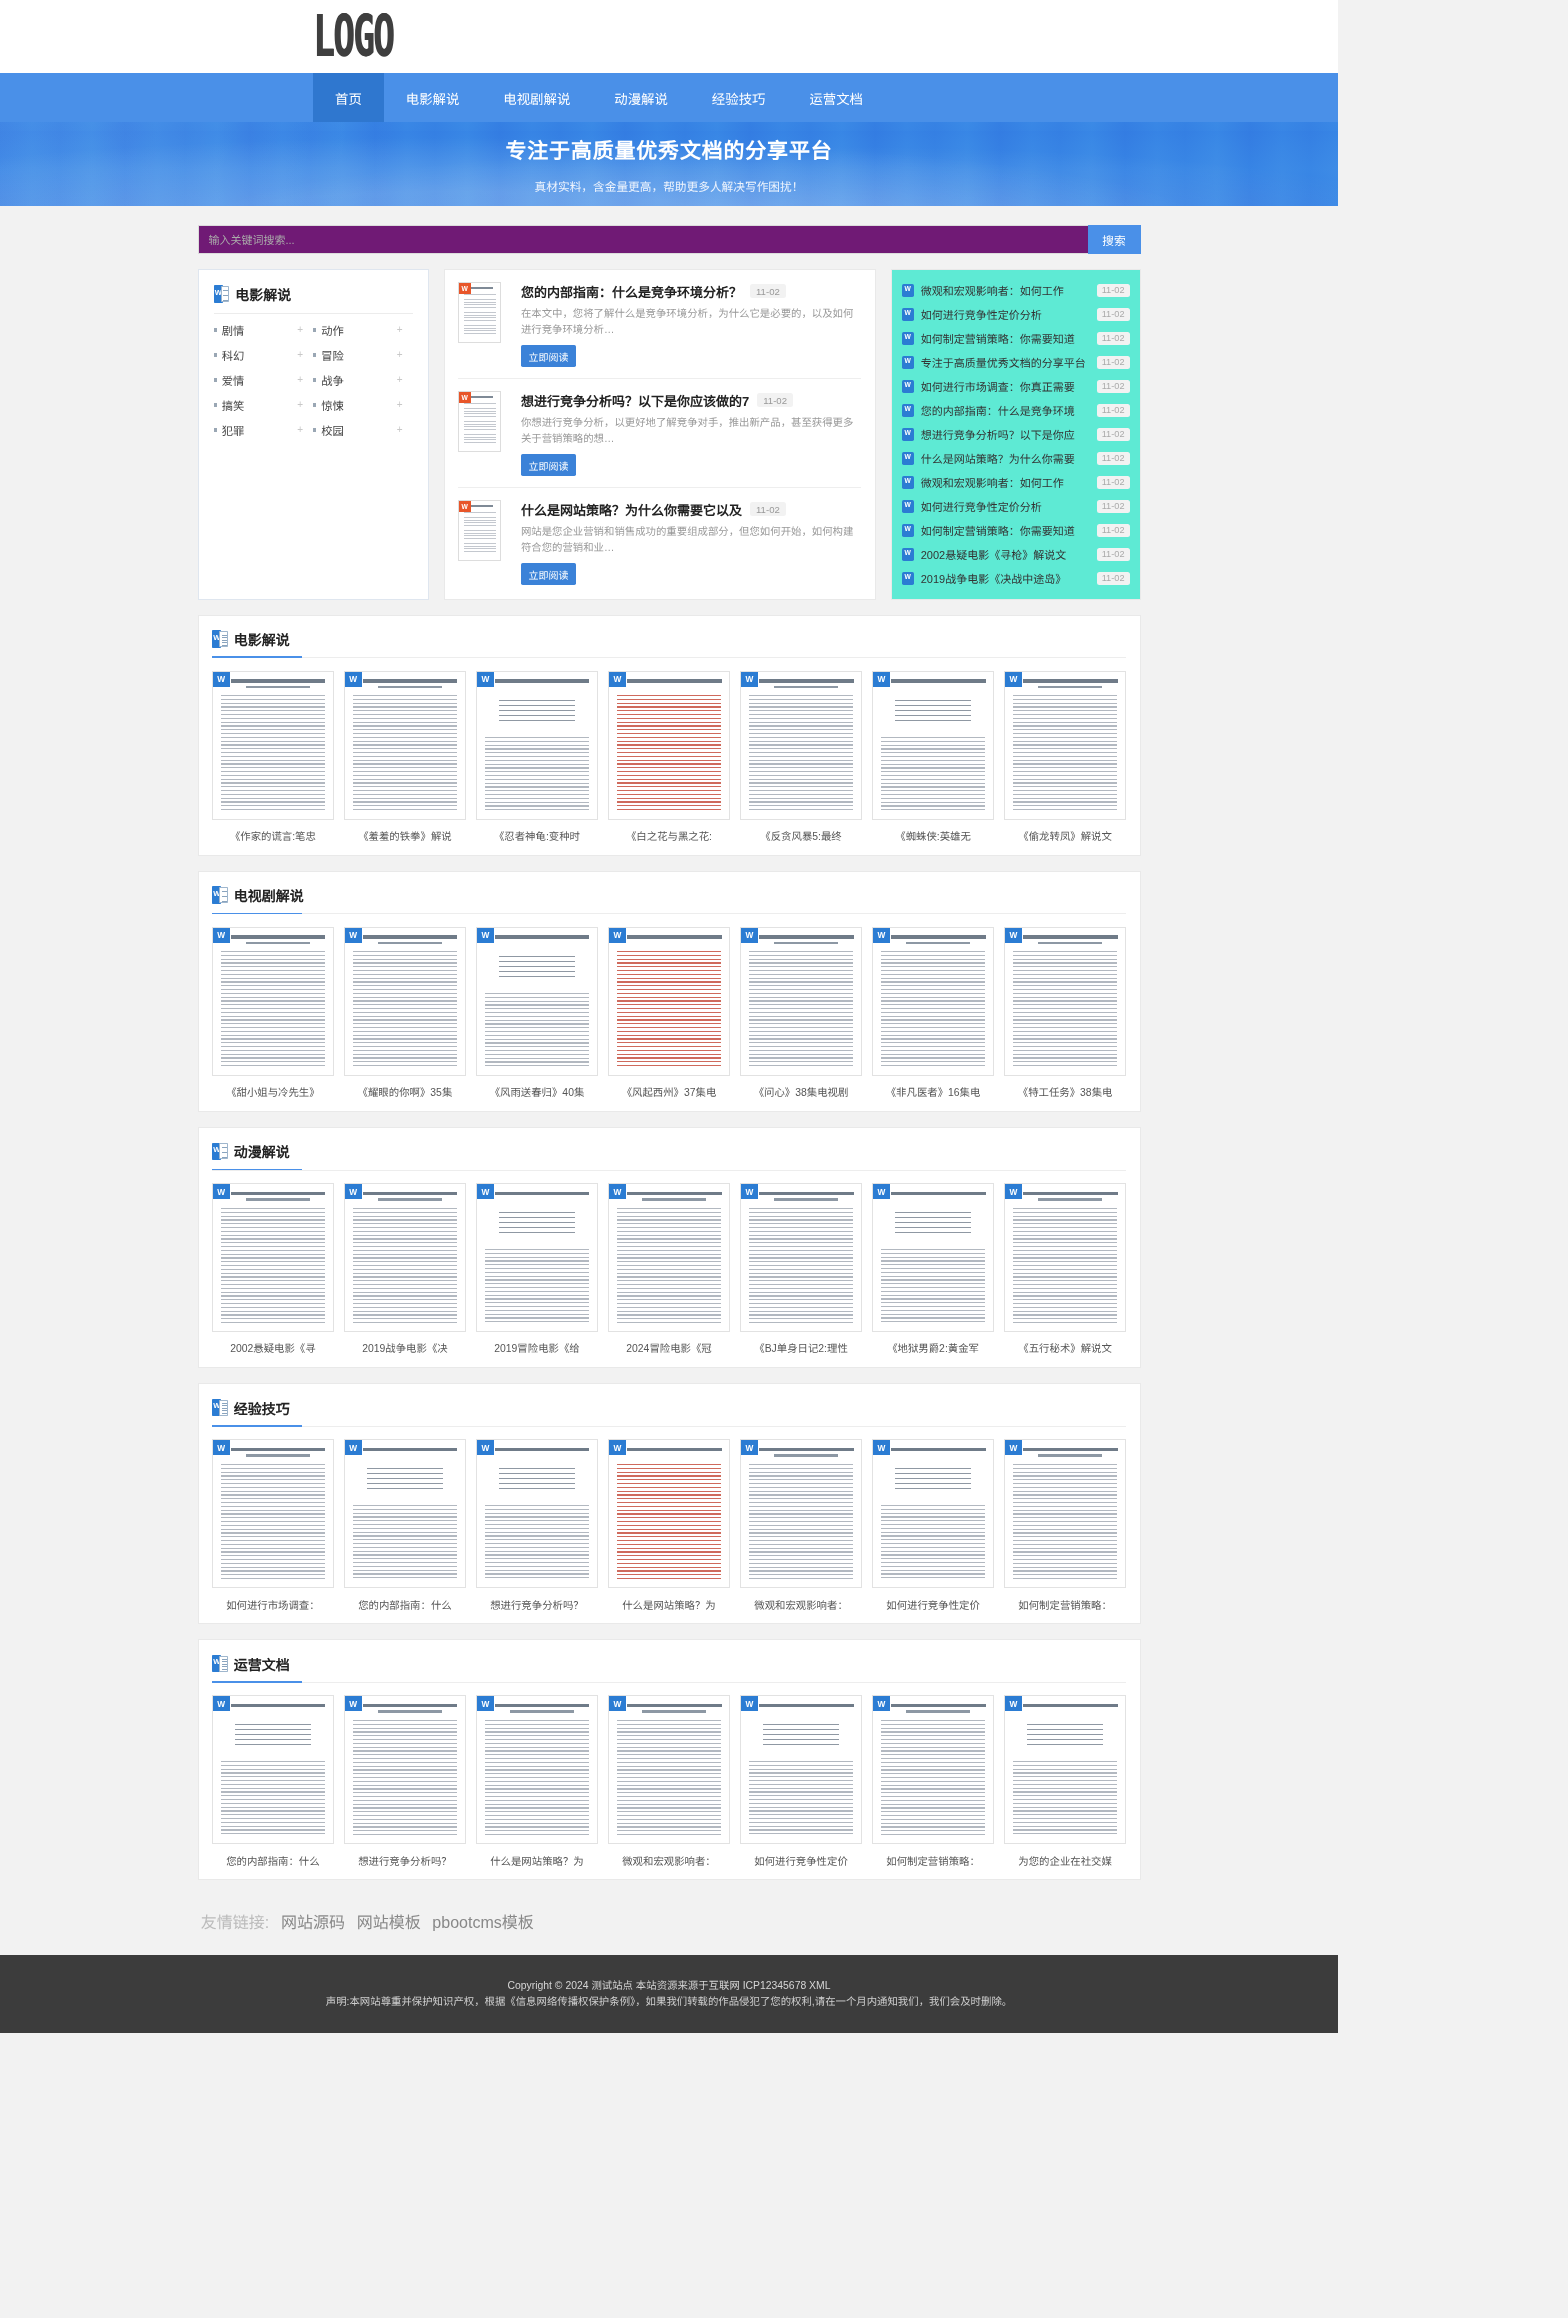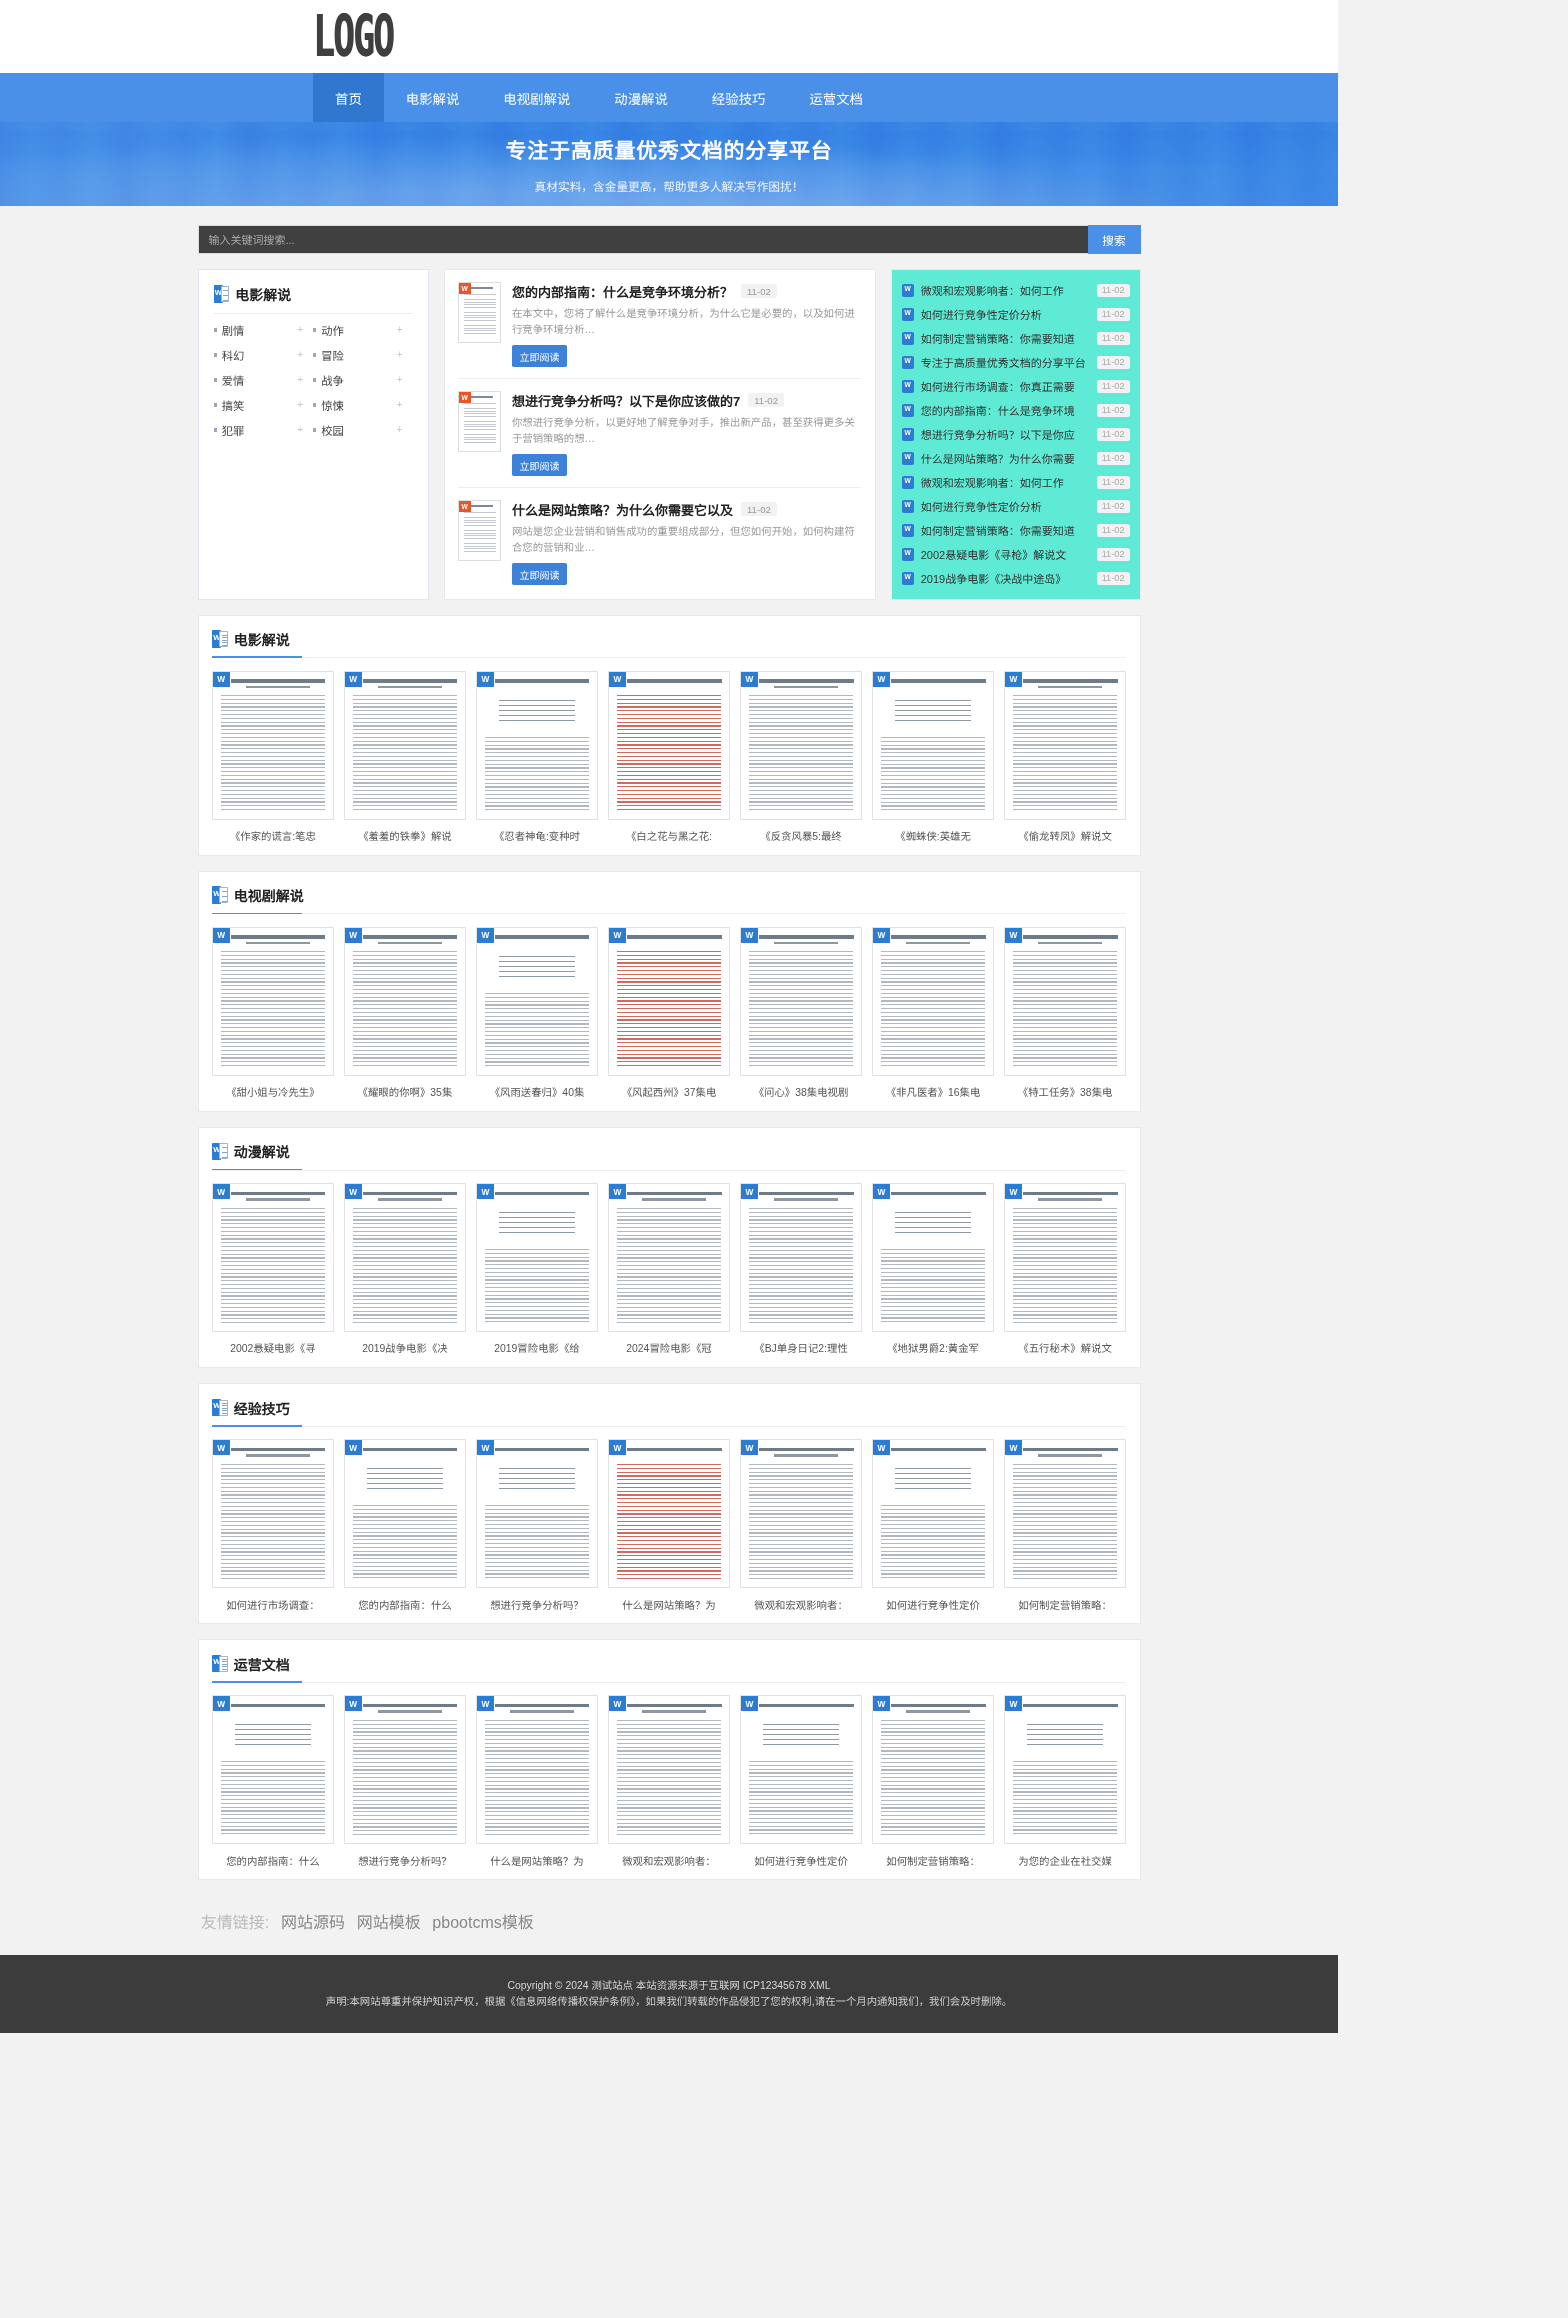--- a/index.html
+++ b/index.html
@@ -101,21 +101,21 @@
   
   .search-row {
     display: flex;
     margin-top: 19px;
     height: 29px;
   }
   .search-input {
     flex: 1;
     border: 0.8px solid #dcdcdc;
     border-right: none;
-    background: #404040;
+    background: #701a75;
     padding: 4px 10px;
     font-size: 11px;
     color: #999;
     font-family: "Liberation Sans", sans-serif;
     outline: none;
   }
   .search-input::placeholder { color: #aaa; }
   .search-btn {
     width: 53px;
     background: #4a90e8;
@@ -207,21 +207,21 @@
 
   
   .art-card {
     flex: 1;
     background: #fff;
     border: 0.8px solid #e9e9e9;
     padding: 0 13.4px;
   }
   .art-row {
     display: flex;
-    gap: 11px;
+    gap: 20px;
     padding: 11.7px 0 11px 0;
     border-bottom: 0.8px solid #eee;
     justify-content: flex-end;
   }
   .art-row:last-child { border-bottom: none; }
   .thumb {
     width: 43px; height: 61px;
     border: 0.8px solid #ddd;
     background: #fff;
     position: relative;

